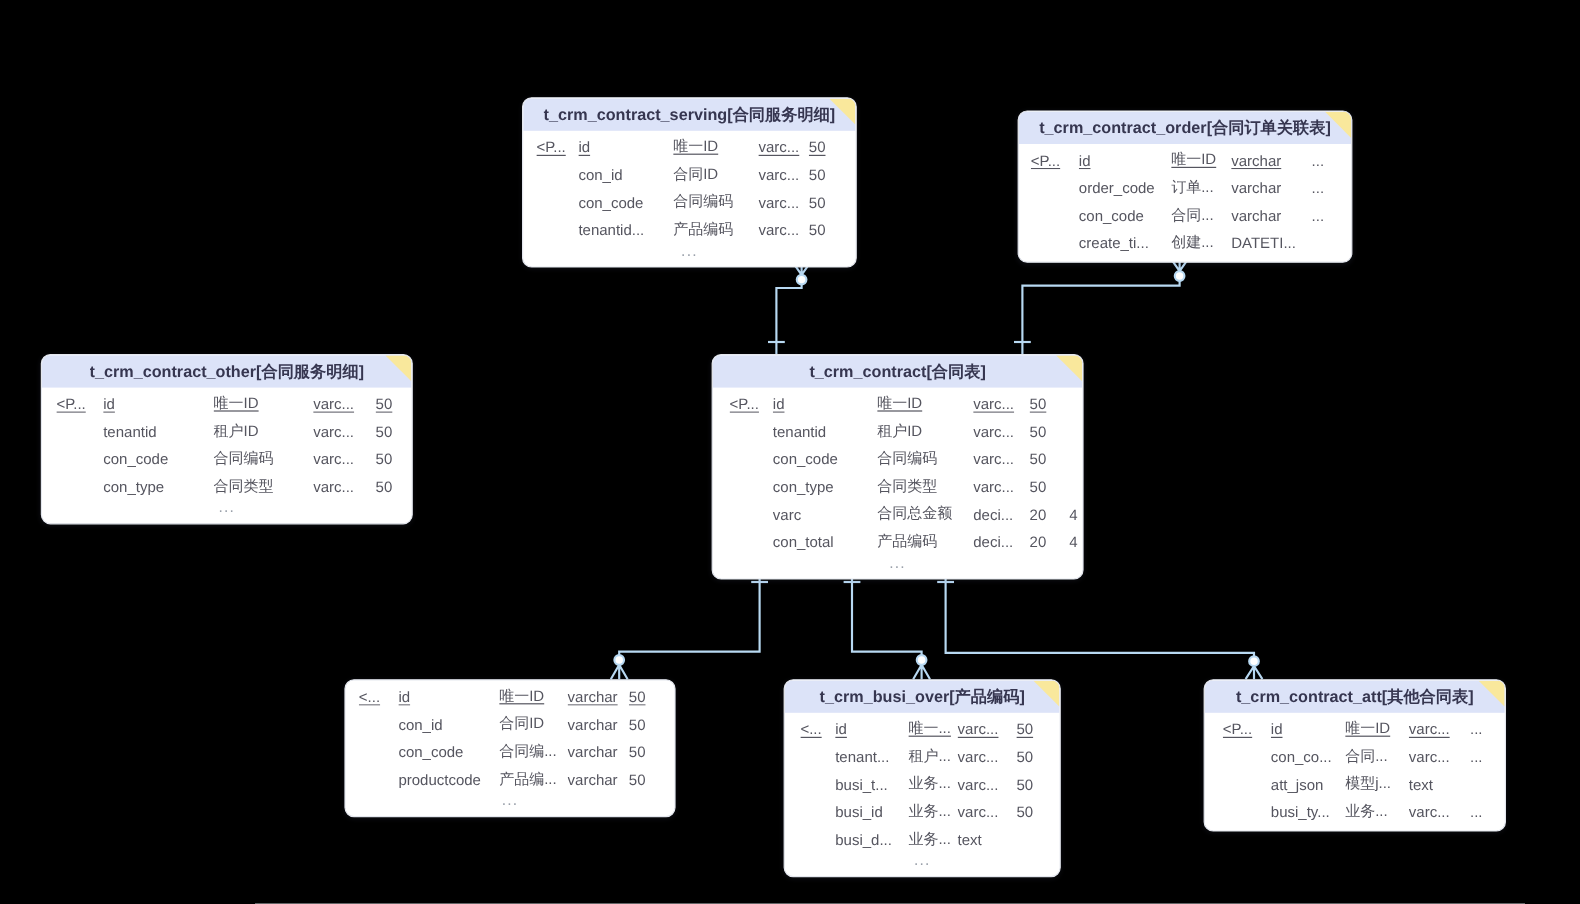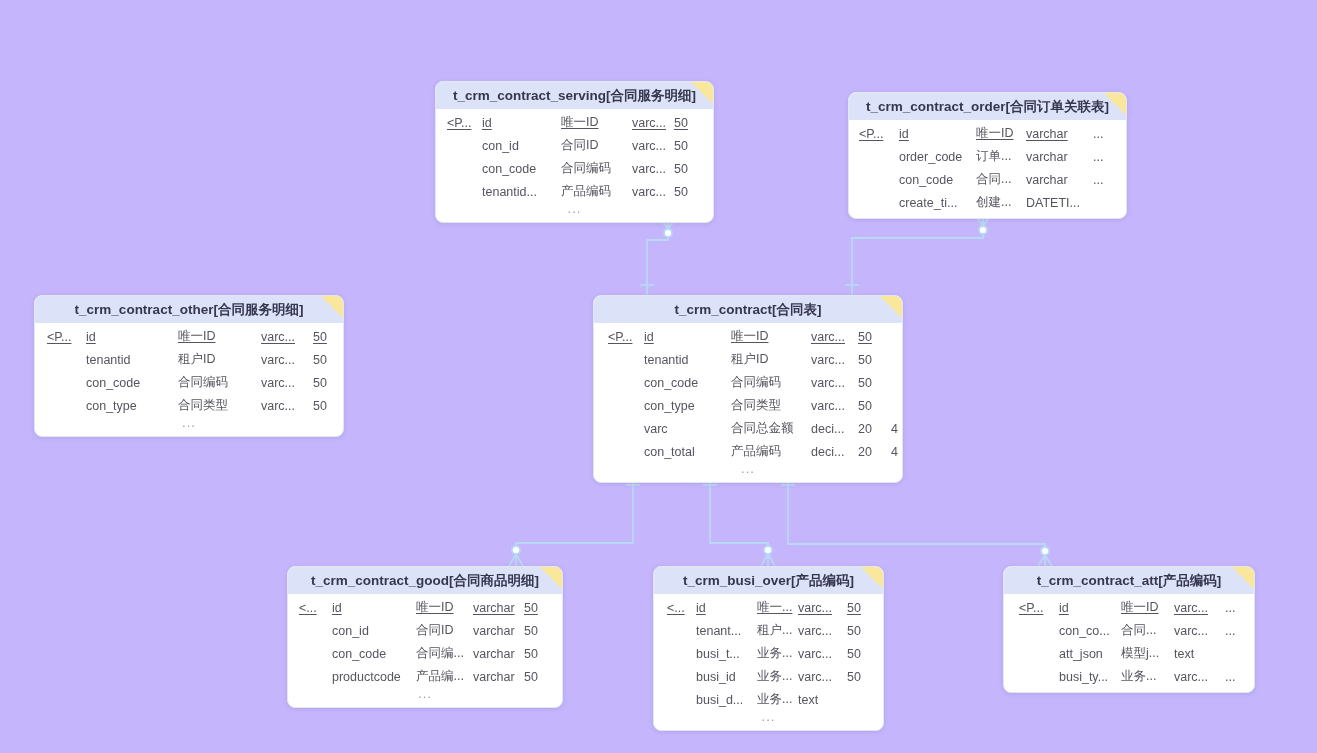--- a/index.html
+++ b/index.html
@@ -3,21 +3,21 @@
 <meta charset="utf-8">
 <style>
   html,body{margin:0;padding:0;}
   body{
     font-family:"Liberation Sans","DejaVu Sans",sans-serif;
     background:#edf0f4;
   }
   .canvas{
     position:relative;
     width:1317px;height:753px;
-    background:#c4b5fd;
+    background:#000000;
     overflow:hidden;
   }
   svg.links{position:absolute;left:0;top:0;}
   .rel path{stroke:#b8d9f2;stroke-width:1.8;fill:none;}
   .rel circle{fill:#ffffff;stroke:#b8d9f2;stroke-width:1.8;}
 
   .tbl{
     position:absolute;
     background:#ffffff;
     border:1px solid #e4e7ee;
@@ -281,24 +281,20 @@
         <span class="c">产品编码</span>
         <span class="c">deci...</span>
         <span class="c">20</span>
         <span class="c">4</span>
       </div>
       <div class="more">...</div>
     </div>
   </div>
 
   <div class="tbl" id="tb4" style="left:287px;top:566px;width:276px">
-    <div class="hd">
-      <span class="fold"></span>
-      <span class="ttl">t_crm_contract_good[合同商品明细]</span>
-    </div>
     <div class="bd">
       <div class="row pk">
         <span class="c">&lt;...</span>
         <span class="c">id</span>
         <span class="c">唯一ID</span>
         <span class="c">varchar</span>
         <span class="c">50</span>
         <span class="c nd"></span>
       </div>
       <div class="row">
@@ -375,21 +371,21 @@
         <span class="c"></span>
         <span class="c"></span>
       </div>
       <div class="more">...</div>
     </div>
   </div>
 
   <div class="tbl" id="tb6" style="left:1003px;top:566px;width:252px">
     <div class="hd">
       <span class="fold"></span>
-      <span class="ttl">t_crm_contract_att[产品编码]</span>
+      <span class="ttl">t_crm_contract_att[其他合同表]</span>
     </div>
     <div class="bd">
       <div class="row pk">
         <span class="c">&lt;P...</span>
         <span class="c">id</span>
         <span class="c">唯一ID</span>
         <span class="c">varc...</span>
         <span class="c nd">...</span>
         <span class="c nd"></span>
       </div>

